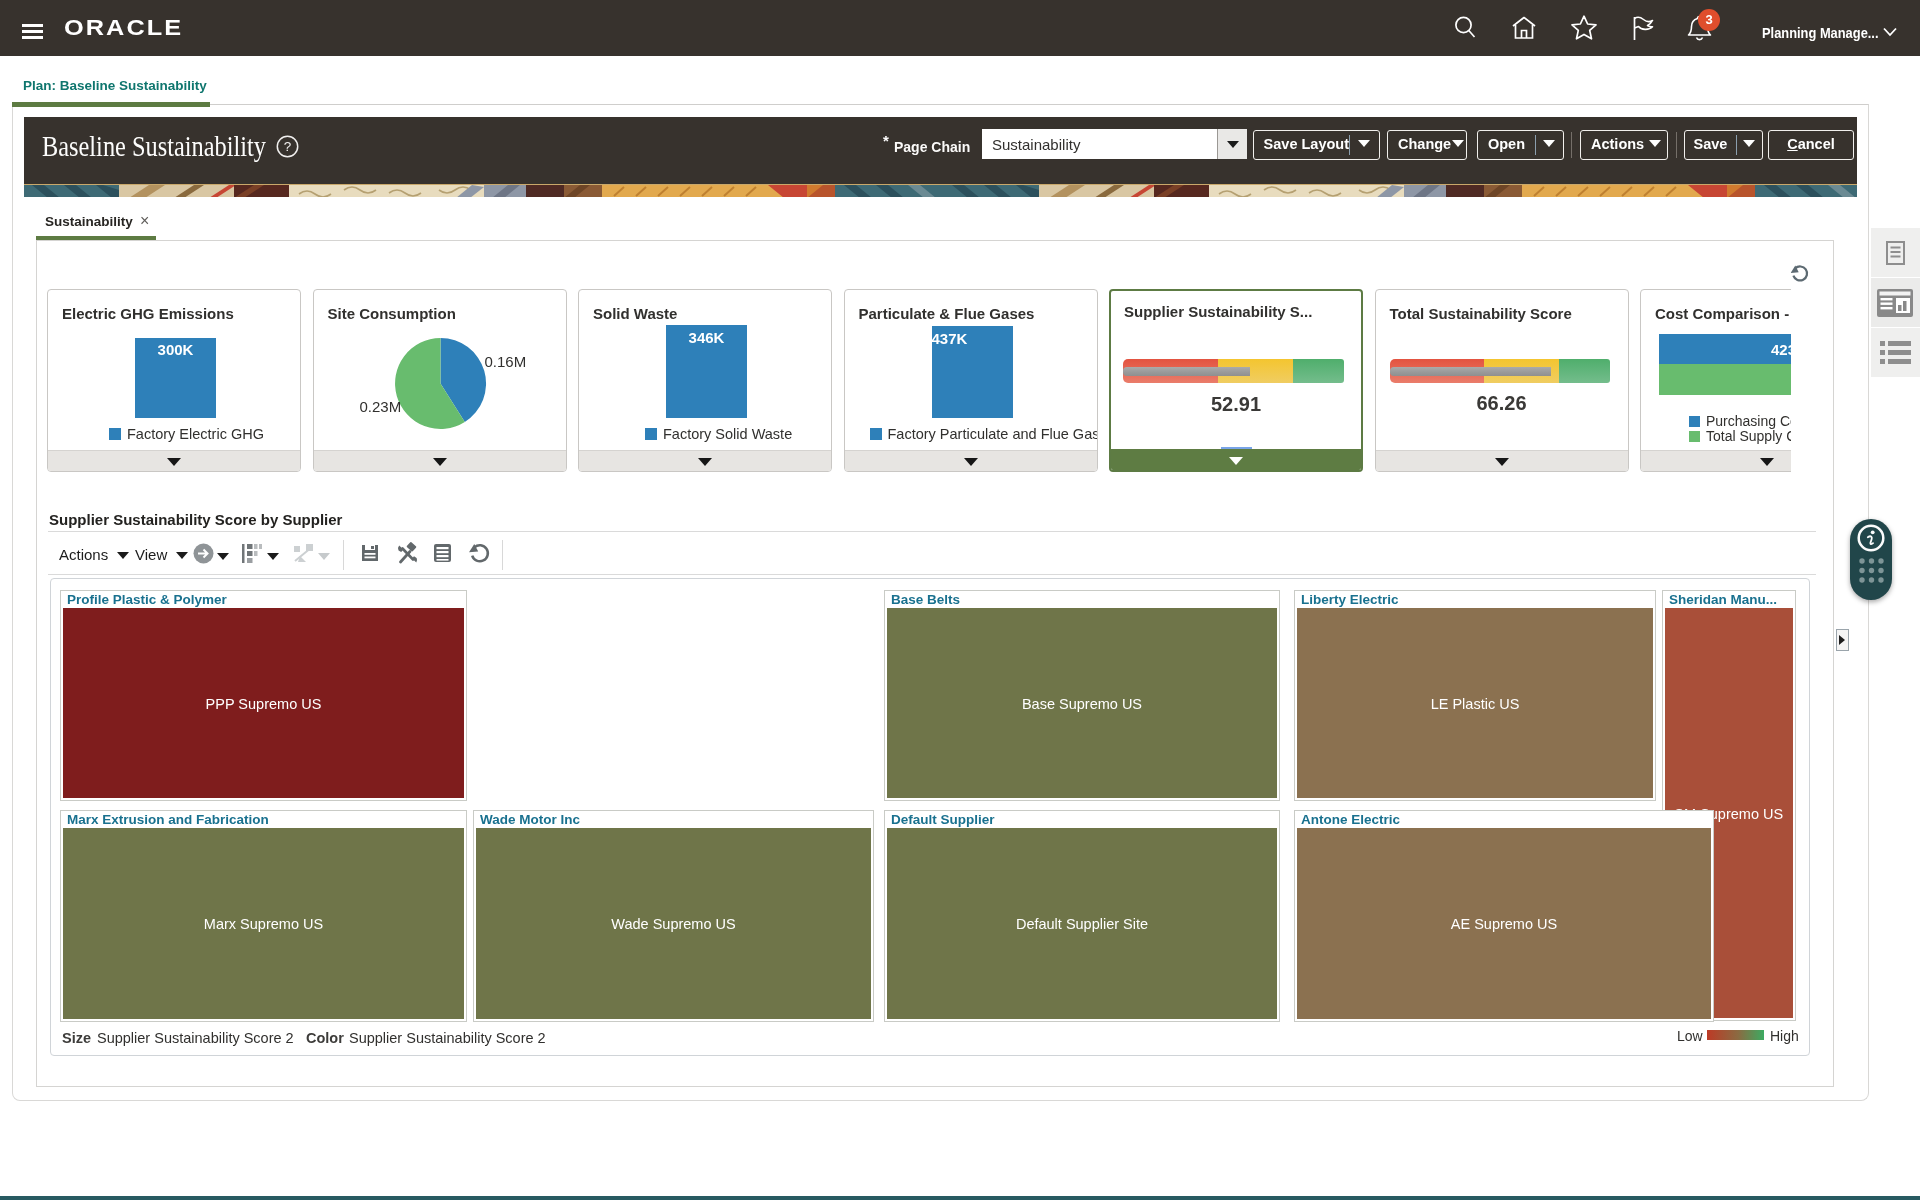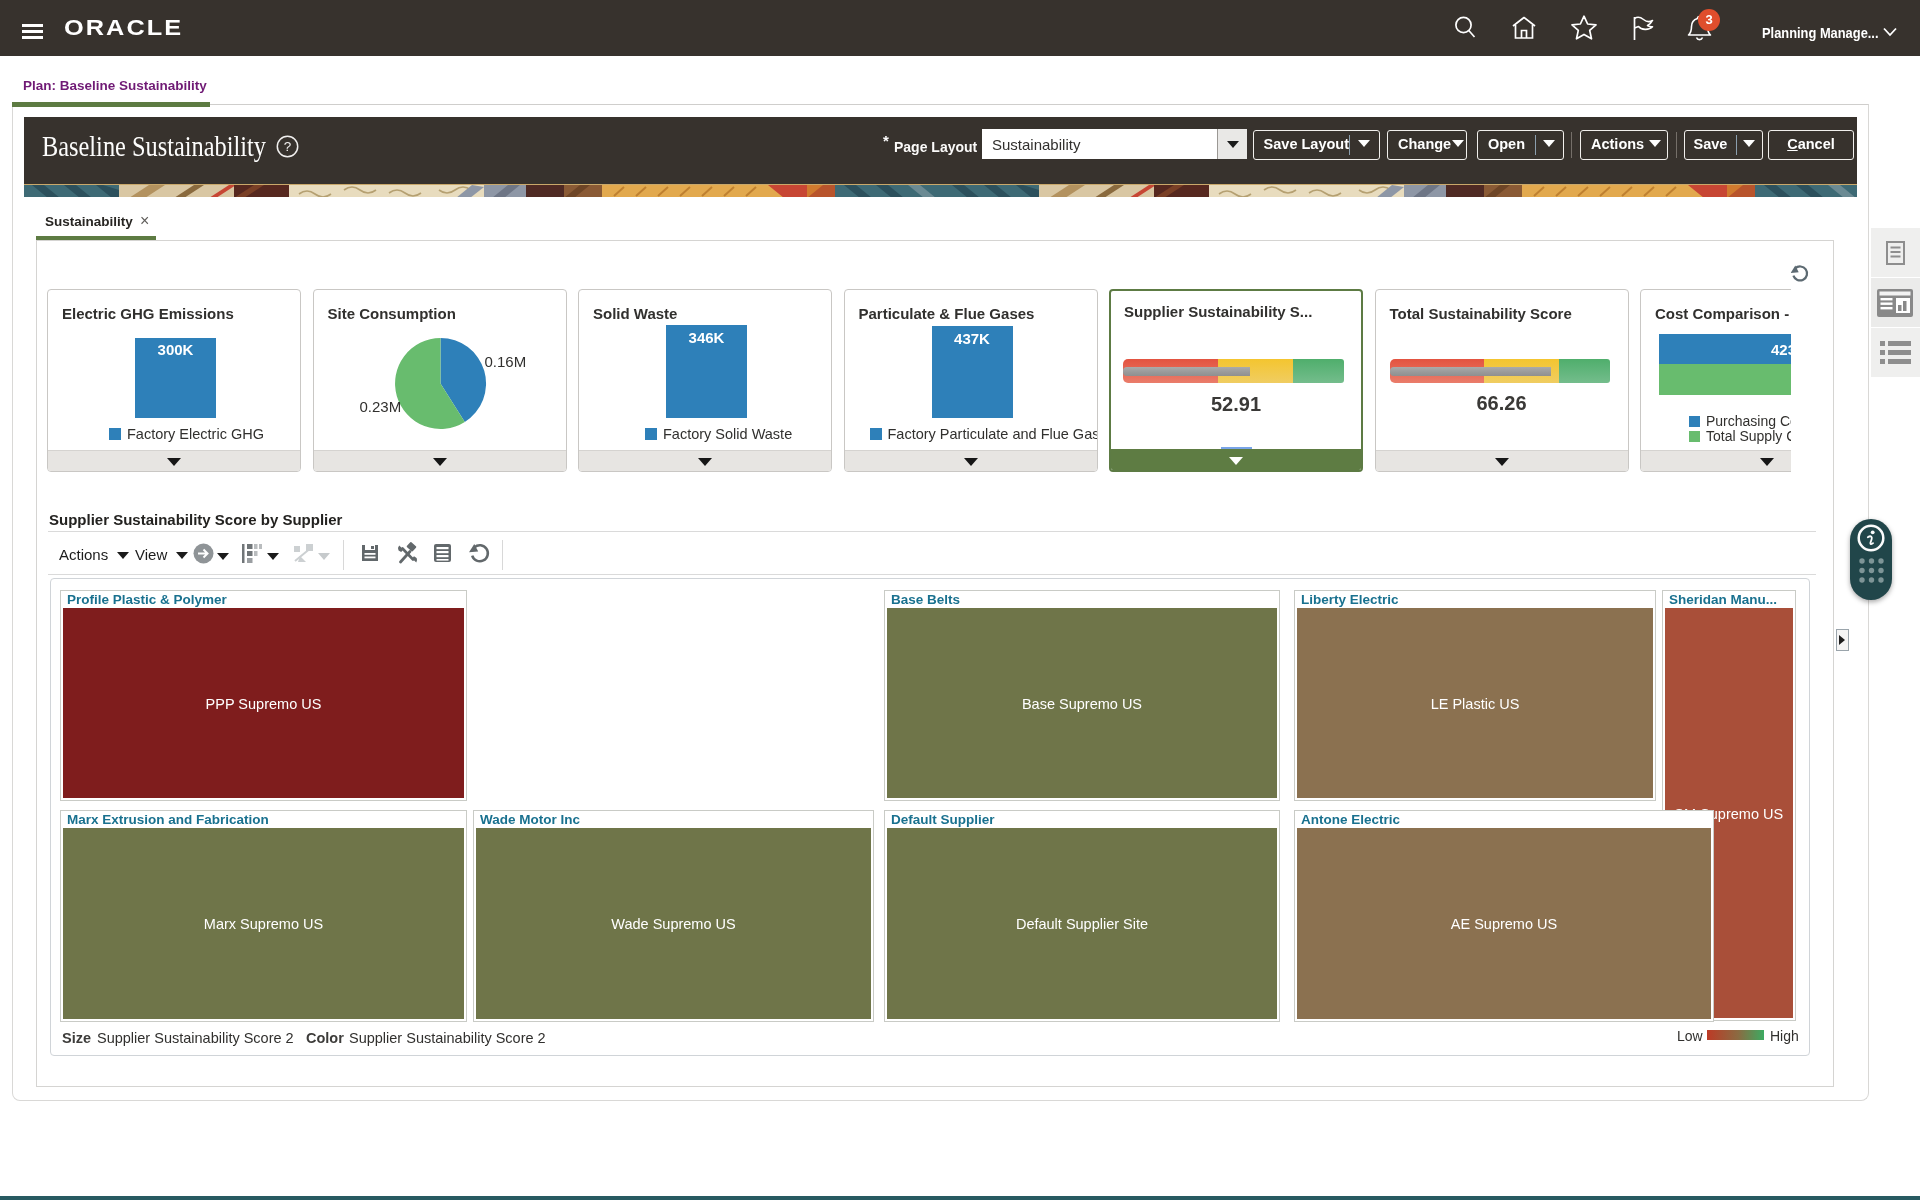--- a/index.html
+++ b/index.html
@@ -60,21 +60,21 @@
   <svg class="abs" style="left:1684px;top:13px" width="30" height="30" viewBox="0 0 30 30">
     <path d="M13.5 5.5 A2 2 0 0 1 17.5 5.5 C21.5 6.8 23.5 9.8 23.5 13.5 C23.5 18.5 24.8 20.5 26.5 22 L4.5 22 C6.2 20.5 7.5 18.5 7.5 13.5 C7.5 9.8 9.5 6.8 13.5 5.5 Z" fill="none" stroke="#fff" stroke-width="1.6" stroke-linejoin="round"></path>
     <path d="M12.5 24.5 A3.2 3.2 0 0 0 18.5 24.5" fill="none" stroke="#fff" stroke-width="1.6"></path>
   </svg>
   <div class="abs" style="left:1698px;top:9px;width:22px;height:22px;border-radius:11px;background:#df4e2d;color:#fff;font-size:13px;font-weight:bold;text-align:center;line-height:22px;">3</div>
   <div class="abs b" style="left:1762px;top:24px;font-size:15.5px;color:#fff;transform:scaleX(0.83);transform-origin:0 0;white-space:nowrap;">Planning Manage...</div>
   <svg class="abs" style="left:1882px;top:26px" width="16" height="12" viewBox="0 0 16 12">
     <path d="M2 2.5 L8 9 L14 2.5" fill="none" stroke="#fff" stroke-width="1.8"></path>
   </svg>
 
-  <div class="abs b" style="left:23px;top:78px;font-size:13.5px;color:#701a75;text-align:center;">Plan: Baseline Sustainability</div>
+  <div class="abs b" style="left:23px;top:78px;font-size:13.5px;color:#0f766e;text-align:center;">Plan: Baseline Sustainability</div>
 
   <div class="abs" id="outerpanel" style="left:12px;top:104px;width:1857px;height:997px;background:#fff;border:1px solid #d9d8d6;border-radius:0 0 8px 8px;border-top-color:#cfcecc;"></div>
   <div class="abs" style="left:12px;top:102px;width:198px;height:4.5px;background:#5d7b42;"></div>
 
   <div class="abs" id="hdr" style="left:24px;top:117px;width:1833px;height:67px;background:#37322d;"></div>
   <div class="abs" style="left:42px;top:130px;font-family:'Liberation Serif',serif;font-size:29px;color:#fdfdfc;transform:scaleX(0.84);transform-origin:0 0;white-space:nowrap;">Baseline Sustainability</div>
   <svg class="abs" style="left:276px;top:135px" width="23" height="23" viewBox="0 0 23 23">
     <circle cx="11.5" cy="11.5" r="10.2" fill="none" stroke="#f0efee" stroke-width="1.5"></circle>
     <text x="11.5" y="16.3" text-anchor="middle" fill="#f0efee" font-size="13.5" font-family="Liberation Sans">?</text>
   </svg>
@@ -120,21 +120,21 @@
           <path d="M852 0 L868 13 L880 13 L864 0 Z" fill="#2c505c"></path>
           <path d="M884 0 L900 13 L912 13 L896 0 Z" fill="#6b8a93"></path>
         </g>
       </defs>
       <use href="#ptile" x="0"></use>
       <use href="#ptile" x="920"></use>
     </svg>
   </div>
 
   <div class="abs b" style="left:883px;top:132px;font-size:15px;color:#fff;">*</div>
-  <div class="abs b" style="left:894px;top:139px;font-size:14px;color:#fbfaf9;">Page Layout</div>
+  <div class="abs b" style="left:894px;top:139px;font-size:14px;color:#fbfaf9;">Page Chain</div>
   <div class="abs" style="left:982px;top:129px;width:235px;height:30px;background:#fff;"></div>
   <div class="abs" style="left:992px;top:136px;font-size:15px;color:#32302e;">Sustainability</div>
   <div class="abs" style="left:1217px;top:129px;width:30px;height:30px;background:#e9e8e6;border-left:1px solid #9b9894;text-align:center;line-height:30px;"><span class="ktri"></span></div>
 
   <div class="hbtn" style="left:1253px;width:127px;">
       <span class="abs" style="left:0;width:95px;text-align:right;">Save Layout</span>
       <span class="abs" style="left:95px;top:3.5px;width:1px;height:20px;background:#8c9fae;"></span>
       <span class="abs" style="left:95px;width:30px;text-align:center;"><span class="wtri"></span></span>
     </div>
   <div class="hbtn" style="left:1387px;width:80px;text-align:left;"><span style="padding-left:10px;">Change</span><span class="abs" style="right:2px;top:0;"><span class="wtri"></span></span></div>
@@ -195,21 +195,21 @@
     <div class="abs b" style="left:87px;top:39px;width:81px;text-align:center;font-size:15px;color:#fff;">346K</div>
     <div class="leg" style="left:66px;top:136px;"><span class="lsq" style="background:#2e80b9;"></span>Factory Solid Waste</div>
     <div class="cfoot">
           <div class="ftri"></div>
         </div>
   </div>
 
   <div class="card" style="left:806.5px;top:3px;">
     <div class="ctitle">Particulate &amp; Flue Gases</div>
     <div class="abs" style="left:87px;top:36px;width:81px;height:92px;background:#2e80b9;"></div>
-    <div class="abs b" style="left:87px;top:40px;width:81px;text-align:center;font-size:15px;color:#fff;">437K</div>
+    <div class="abs b" style="left:87px;top:40px;width:81px;font-size:15px;color:#fff;">437K</div>
     <div class="leg" style="left:25px;top:136px;"><span class="lsq" style="background:#2e80b9;"></span>Factory Particulate and Flue Gases</div>
     <div class="cfoot">
           <div class="ftri"></div>
         </div>
   </div>
 
   <div class="card" style="left:1072px;top:3px;border:2px solid #5d7b44;">
     <div class="ctitle" style="left:13px;top:12px;">Supplier Sustainability S...</div>
     <div class="abs" style="left:12px;top:68px;width:221px;height:24px;">
       <div class="abs" style="left:0;top:0;width:95px;height:24px;background:linear-gradient(#e35340,#ea7d6b);border-radius:5px 0 0 5px;"></div>

